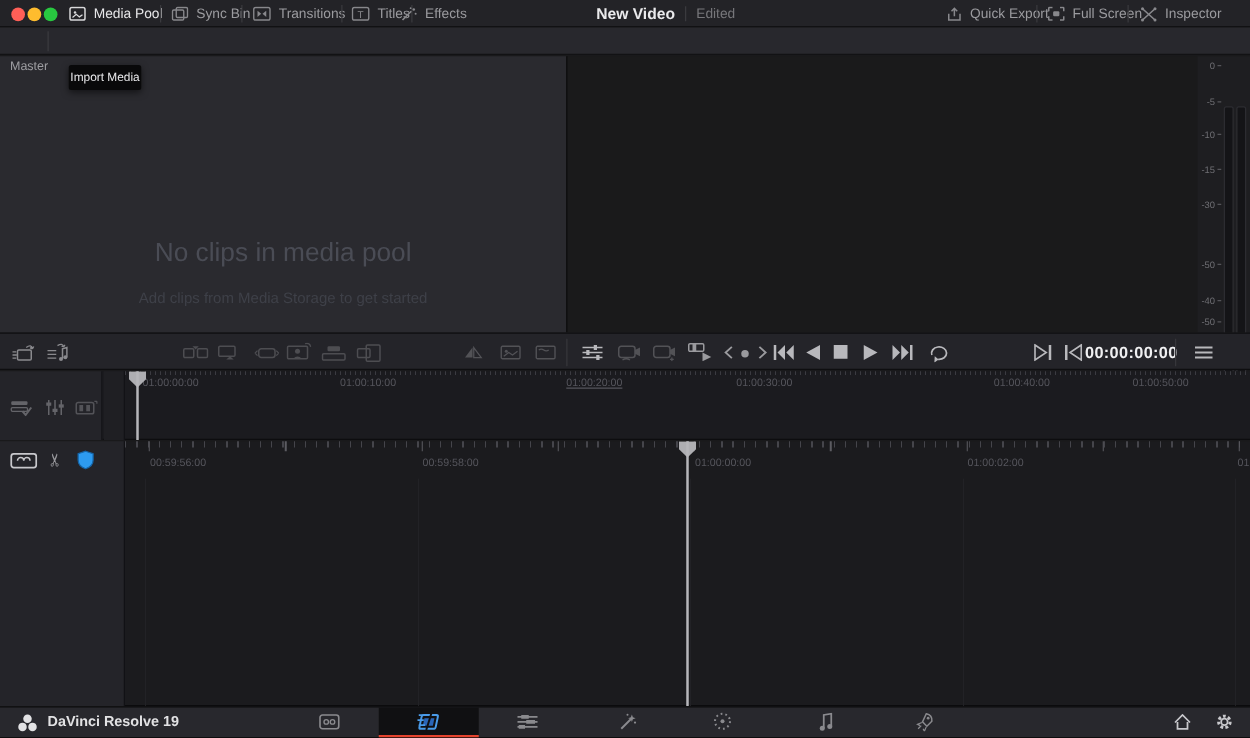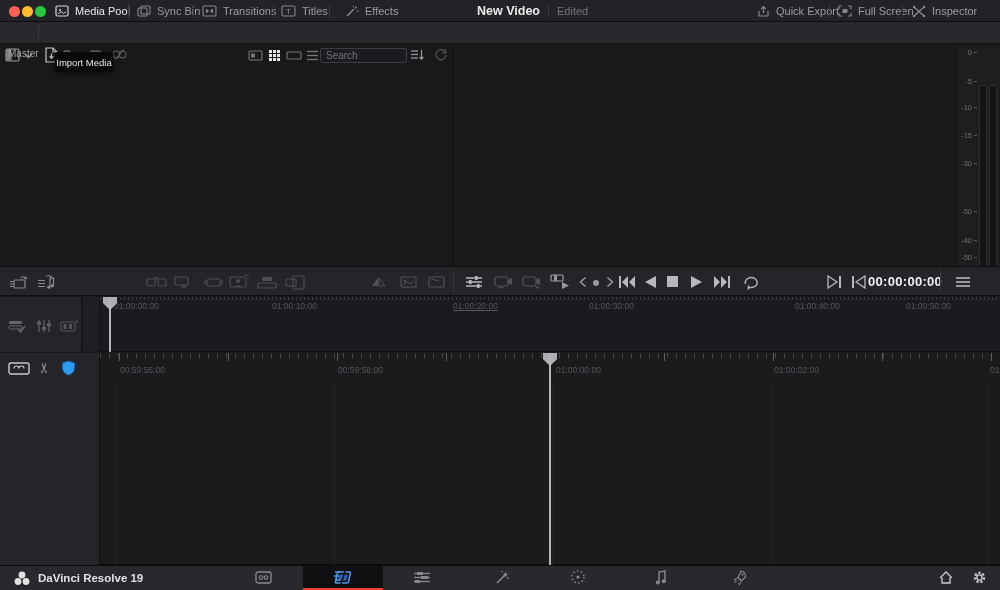--- a/index.html
+++ b/index.html
@@ -148,21 +148,21 @@
       <span class="icon">
         <svg width="15" height="12" viewBox="0 0 15 12">
             <rect x="1" y="1" width="13" height="10" rx="1.5" fill="none" stroke="#88888c" stroke-width="1.1"></rect>
             <text x="7.5" y="9" font-size="8" fill="#88888c" text-anchor="middle" font-family="Liberation Sans,sans-serif">T</text>
           </svg>
       </span>
       <span>Titles</span>
     </div>
     <div class="tb-sep" style="left:329px"></div>
 
-    <div class="tb-item" style="left:345px">
+    <div class="tb-item" style="left:320px">
       <span class="icon">
         <svg width="14" height="13" viewBox="0 0 14 13">
             <path d="M2 11 L9 4" stroke="#88888c" stroke-width="1.4"></path>
             <circle cx="11" cy="2.5" r="1" fill="#88888c"></circle>
             <circle cx="12.5" cy="6" r=".8" fill="#88888c"></circle>
             <circle cx="8.5" cy="1.5" r=".7" fill="#88888c"></circle>
           </svg>
       </span>
       <span>Effects</span>
     </div>
@@ -396,20 +396,24 @@
     <span class="abs" style="left:941px;top:26px;width:13px;height:13px;border-radius:50%;
       background:conic-gradient(#e24b3f,#e2c23f,#57c24b,#3fb9e2,#4b57e2,#c23fe2,#e24b3f);"></span>
     <span class="abs" style="left:972px;top:26px">
       <svg width="15" height="13" viewBox="0 0 15 13">
           <path d="M1 4.5 L4 4.5 L8 1 L8 12 L4 8.5 L1 8.5 Z" fill="#e8e8ea"></path>
           <path d="M10 3.5 Q12.5 6.5 10 9.5" stroke="#e8e8ea" stroke-width="1.3" fill="none"></path>
         </svg>
     </span>
   </div>
 
+  <div class="mediapool">
+    <div class="empty-title">No clips in media pool</div>
+    <div class="empty-sub">Add clips from Media Storage to get started</div>
+  </div>
   <div class="bin-label">Master</div>
   <div class="tooltip">Import Media</div>
 
   <div class="viewer"></div>
 
   <div class="meterzone">
     <div id="meter-labels">
         <span class="meter-label" style="left: 0px; top: 3px;">0</span>
         <span class="meter-tick" style="left: 16px; top: 7px;"></span>
         <span class="meter-label" style="left: 0px; top: 32px;">-5</span>

